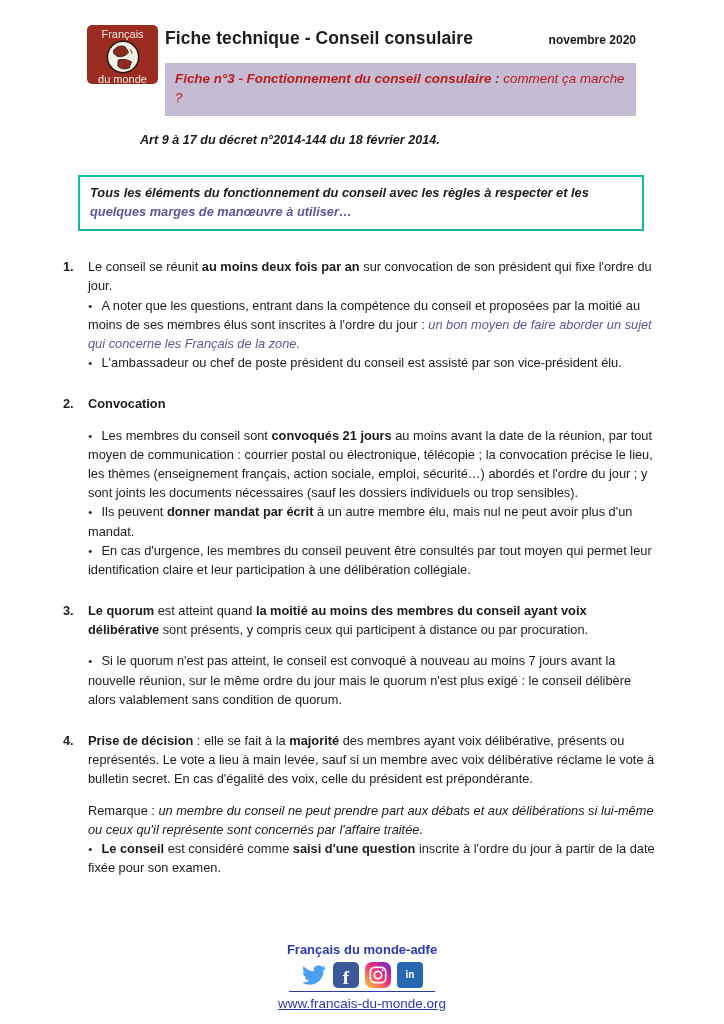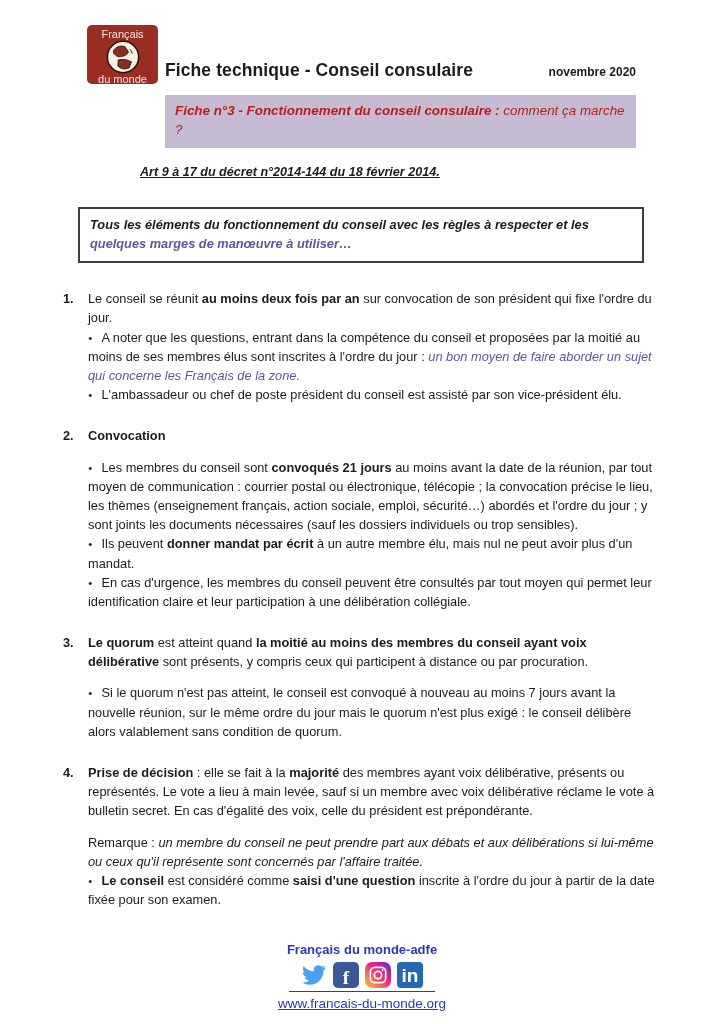--- a/index.html
+++ b/index.html
@@ -27,33 +27,33 @@
   .header{display:flex;align-items:flex-start;padding:25px 88px 0 87px;}
   .logo{
     flex:none;width:71px;height:59px;margin-right:7px;
     background:var(--logo-red);border-radius:5px;
     display:flex;flex-direction:column;align-items:center;justify-content:space-between;
     padding:4px 2px 5px;color:#f2e9e2;font-size:11px;line-height:1;
   }
   .logo .globe{width:38px;height:38px;margin:-2px 0;}
   .header-right{flex:1;min-width:0;}
   .title-row{display:flex;align-items:baseline;padding-top:3px;}
-  .doc-title{font-size:17.5px;font-weight:bold;letter-spacing:.1px;margin-top:32px;}
+  .doc-title{font-size:17.5px;font-weight:bold;letter-spacing:.1px;}
   .doc-date{margin-left:auto;font-size:12px;font-weight:bold;}
   .banner{
     margin-top:14px;background:var(--banner-bg);
     padding:6px 10px 8px;font-size:13.4px;line-height:1.45;color:#b91c1c;
   }
   .banner .run-bi{font-weight:bold;font-style:italic;}
   .banner .run-i{font-style:italic;}
   
-  .decree{margin:17px 0 0 140px;font-size:12.6px;font-weight:bold;font-style:italic;text-decoration:underline;}
+  .decree{margin:17px 0 0 140px;font-size:12.6px;font-weight:bold;font-style:italic;}
   .intro-box{
     margin:28px 0 0 78px;width:566px;
-    border:2px solid #404040;padding:6px 10px 8px;
+    border:2px solid #14b8a6;padding:6px 10px 8px;
     font-size:12.8px;line-height:1.5;
   }
   
   .run-r{font-style:normal;font-weight:normal;}
   .run-b{font-weight:bold;}
   .run-i{font-style:italic;}
   .run-bi{font-weight:bold;font-style:italic;}
   .run-pi{font-style:italic;color:var(--purple);}
   .run-pbi{font-weight:bold;font-style:italic;color:var(--purple);}
   
@@ -71,21 +71,21 @@
     display:inline-block;color:var(--link-blue);font-weight:bold;
     font-size:13px;cursor:pointer;
   }
   .social-row{margin-top:4px;display:flex;justify-content:center;align-items:center;gap:6px;}
   .social-btn{width:26px;height:26px;flex:none;display:flex;align-items:center;justify-content:center;cursor:pointer;}
   .tw{background:transparent;}
   .tw svg{width:28px;height:24px;fill:var(--tw-blue);}
   .fb{background:var(--fb-blue);border-radius:5px;color:#fff;font-weight:bold;font-size:19px;font-family:"Liberation Serif",serif;line-height:1;padding-top:4px;}
   .ig{background:linear-gradient(45deg,#f9ce34 0%,#ee2a7b 55%,#6228d7 100%);border-radius:7px;}
   .ig svg{width:20px;height:20px;}
-  .li{background:var(--li-blue);border-radius:4px;color:#fff;font-weight:bold;font-size:19px;line-height:1;}
+  .li{background:var(--li-blue);border-radius:4px;color:#fff;font-weight:bold;font-size:10px;line-height:1;}
   .social-rule{width:146px;border-top:1.5px solid var(--link-blue);margin:3px auto 2px;}
   .footer-url{
     display:inline-block;color:var(--link-blue);
     font-size:13.5px;text-decoration:underline;cursor:pointer;
   }
 </style>
 </head>
 <body>
 
 <div class="page">

